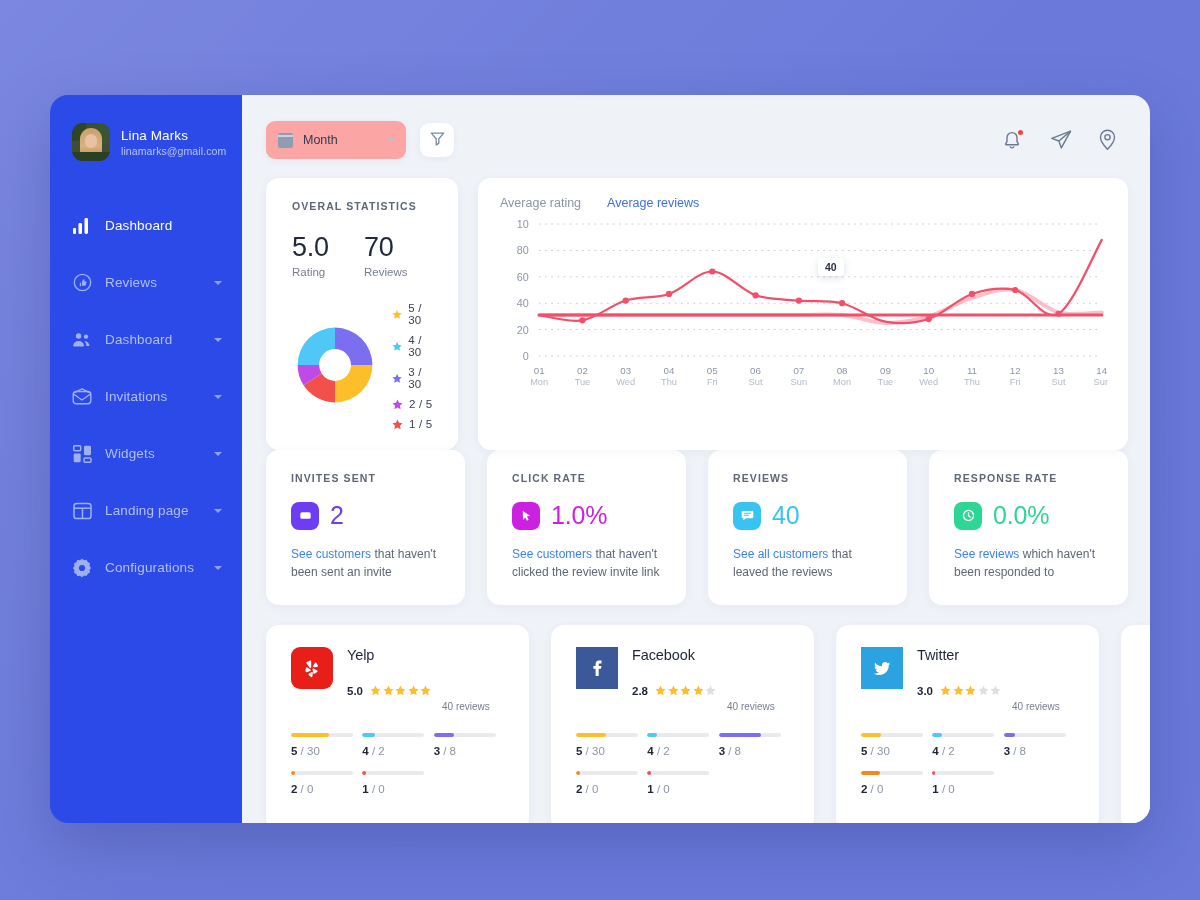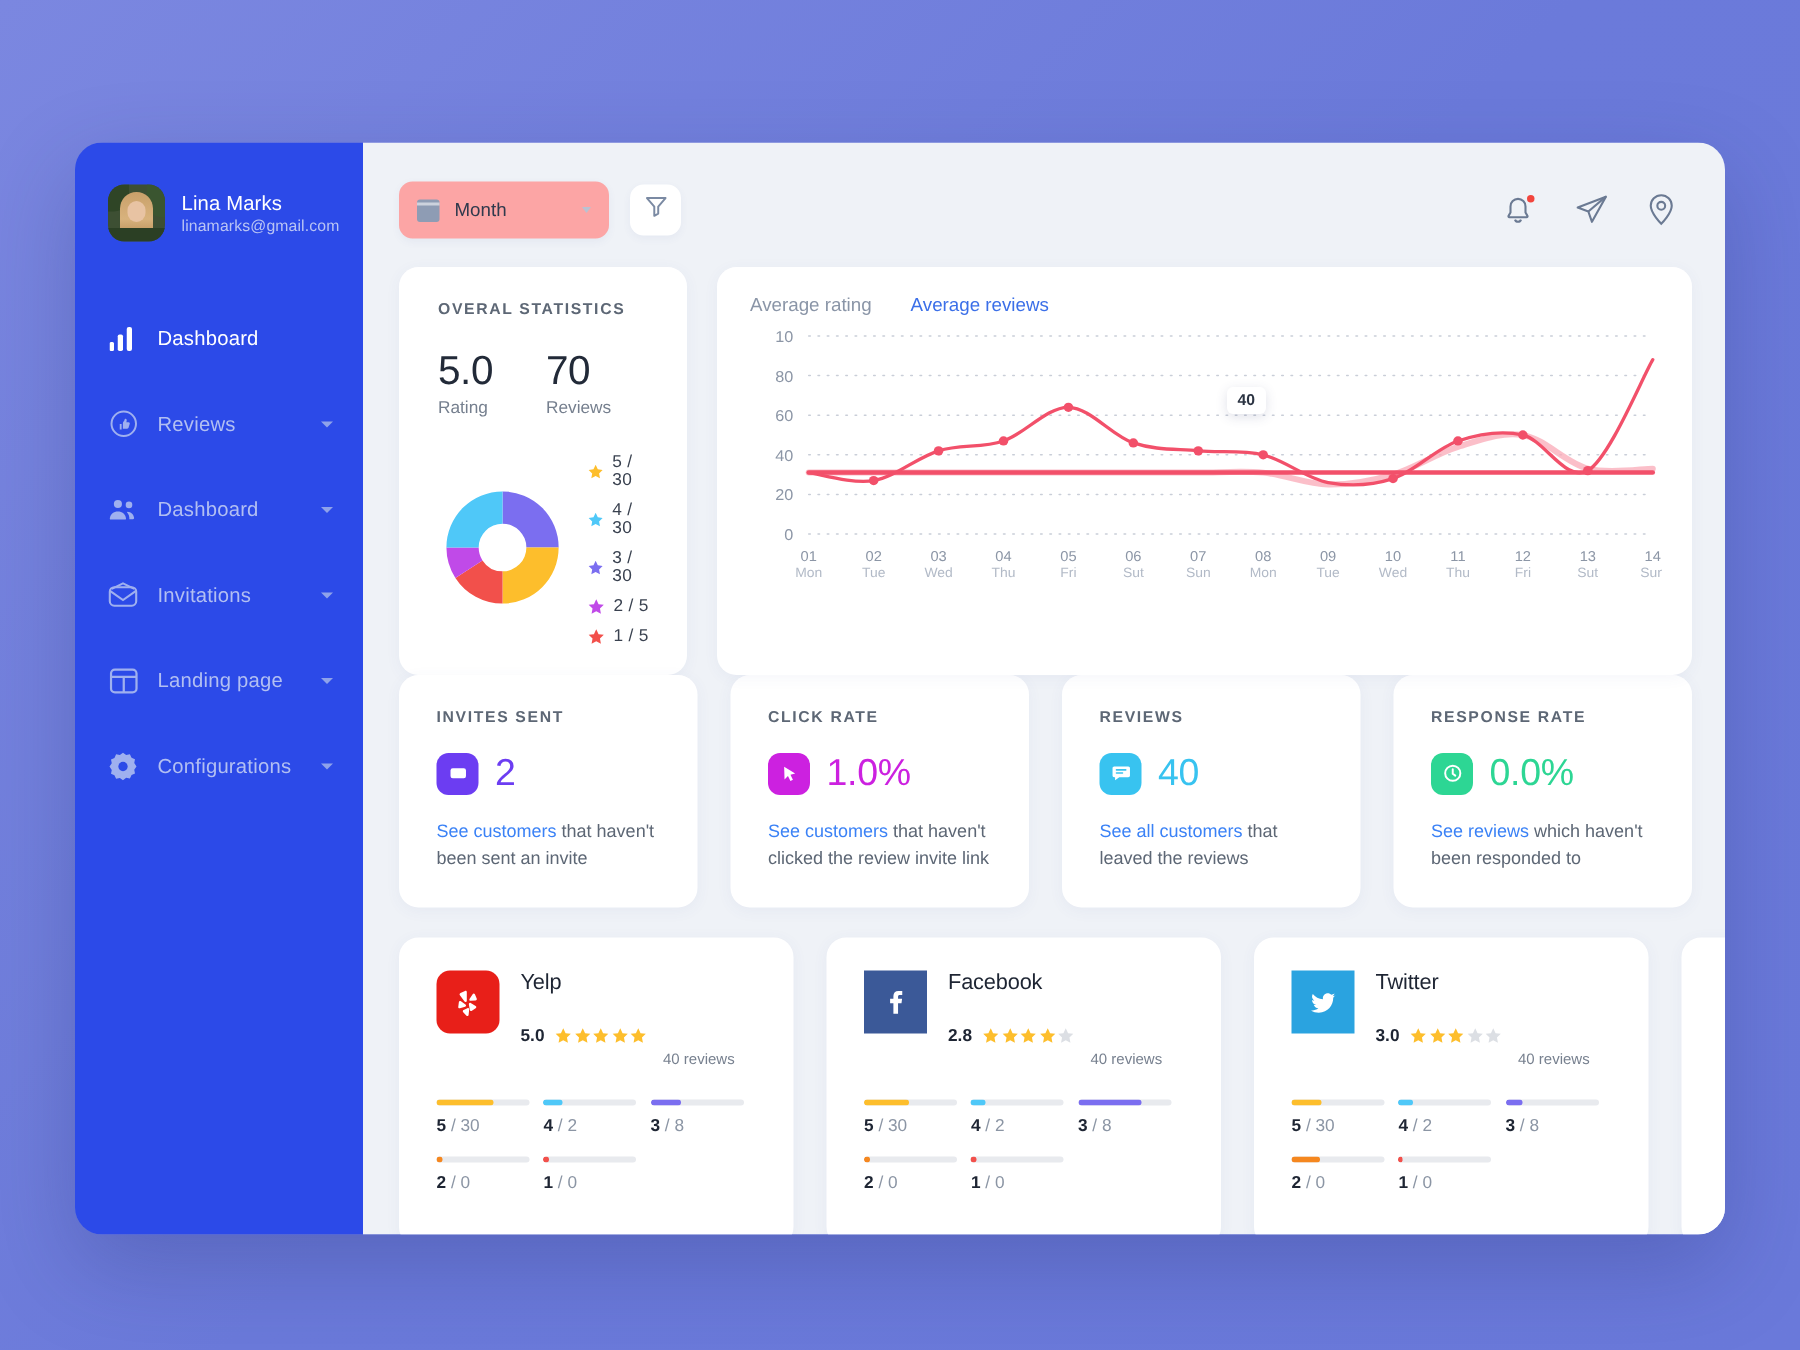--- a/index.html
+++ b/index.html
@@ -294,20 +294,32 @@
           <svg width="20" height="17" viewBox="0 0 20 17">
               <rect x="1.2" y="3.5" width="17.6" height="12.3" rx="3" fill="none" stroke="currentColor" stroke-width="1.4"></rect>
               <path d="M1.8 6.3L10 12l8.2-5.7" fill="none" stroke="currentColor" stroke-width="1.4" stroke-linecap="round"></path>
               <path d="M2.5 4.6L10 .9l7.5 3.7" fill="none" stroke="currentColor" stroke-width="1.4" stroke-linejoin="round"></path>
             </svg>
         </span>
         <span class="nav-label">Invitations</span>
         <span class="caret"></span>
       </div>
 
+      <div class="nav-item">
+        <span class="ico">
+          <svg width="19" height="18" viewBox="0 0 19 18">
+              <rect x="0.7" y="0.7" width="7" height="5" rx="1.2" fill="none" stroke="currentColor" stroke-width="1.5"></rect>
+              <rect x="11" y="0.7" width="7" height="9.5" rx="1.2" fill="currentColor"></rect>
+              <rect x="0.7" y="8.5" width="7" height="8.8" rx="1.2" fill="currentColor"></rect>
+              <rect x="11" y="13" width="7" height="4.3" rx="1.2" fill="none" stroke="currentColor" stroke-width="1.5"></rect>
+            </svg>
+        </span>
+        <span class="nav-label">Widgets</span>
+        <span class="caret"></span>
+      </div>
 
       <div class="nav-item">
         <span class="ico">
           <svg width="19" height="18" viewBox="0 0 19 18">
               <rect x="1" y="1.4" width="17" height="15.2" rx="2.6" fill="none" stroke="currentColor" stroke-width="1.5"></rect>
               <path d="M1 6.2h17" stroke="currentColor" stroke-width="1.5"></path>
               <path d="M9.5 6.4v10" stroke="currentColor" stroke-width="1.5"></path>
             </svg>
         </span>
         <span class="nav-label">Landing page</span>

